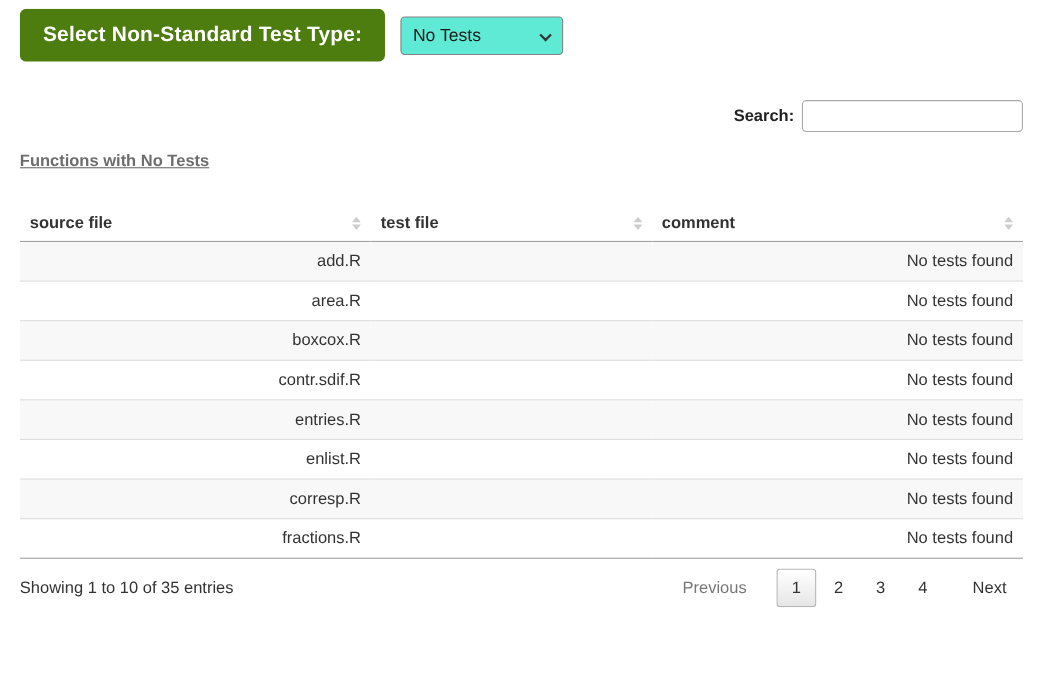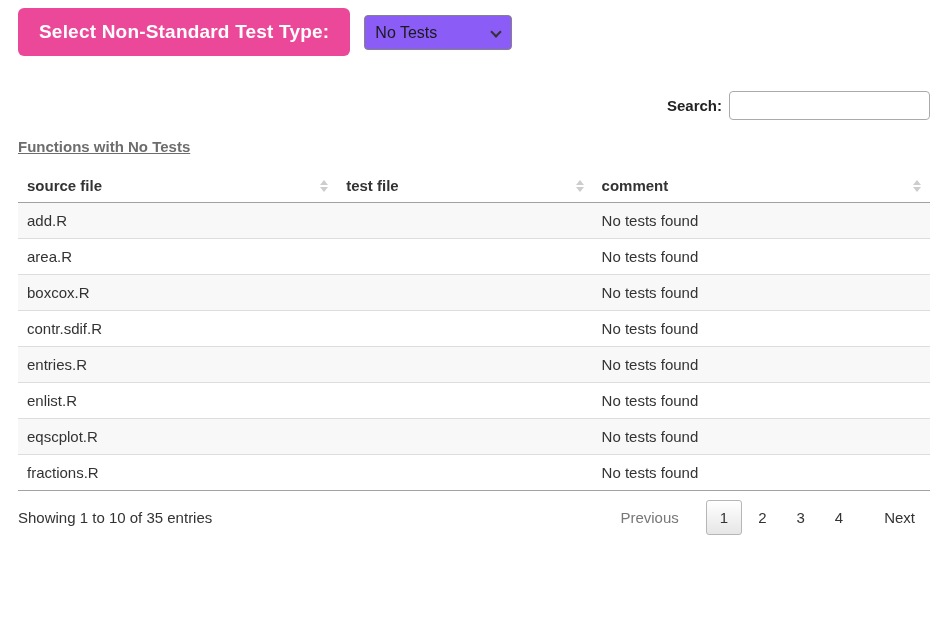--- a/index.html
+++ b/index.html
@@ -8,38 +8,38 @@
     font-family: "Liberation Sans", sans-serif;
     color: #333;
     margin: 8px 18px;
     width: 912px;
   }
 
   
   .top-row { display: flex; align-items: center; gap: 14px; }
   .banner {
     display: inline-block;
-    background: #ec4899;
+    background: #4d7c0f;
     color: #ffffff;
     font-size: 19px;
     font-weight: bold;
     padding: 13px 21px;
     border-radius: 6px;
     letter-spacing: 0.2px;
   }
   .select-wrap { position: relative; display: inline-block; }
   .select-wrap select {
     appearance: none;
     -webkit-appearance: none;
     width: 148px;
     height: 35px;
     font-family: "Liberation Sans", sans-serif;
     font-size: 16px;
     color: #1a1a1a;
-    background: #8b5cf6;
+    background: #5eead4;
     border: 1px solid #838383;
     border-radius: 4px;
     padding: 0 30px 0 10px;
   }
   .select-wrap .chevron {
     position: absolute;
     right: 12px; top: 13px;
     width: 8px; height: 8px;
     border-right: 2px solid #333;
     border-bottom: 2px solid #333;
@@ -91,38 +91,39 @@
     text-align: left;
     font-weight: bold;
     padding: 8px 9px;
     border-bottom: 1px solid #a2a2a2;
     cursor: pointer;
   }
   table.data-table th .th-inner {
     display: flex;
     align-items: center;
     justify-content: space-between;
+    margin-top: 17px;
   }
   .sort-icon { display: inline-flex; flex-direction: column; gap: 2px; margin-left: 8px; }
   .sort-icon .tri-up {
     width: 0; height: 0;
     border-left: 4px solid transparent;
     border-right: 4px solid transparent;
     border-bottom: 5px solid #cdcdcd;
   }
   .sort-icon .tri-down {
     width: 0; height: 0;
     border-left: 4px solid transparent;
     border-right: 4px solid transparent;
     border-top: 5px solid #cdcdcd;
   }
   table.data-table col.c1 { width: 35%; }
   table.data-table col.c2 { width: 28%; }
   table.data-table col.c3 { width: 37%; }
-  table.data-table tbody td { padding: 9px 9px; }
+  table.data-table tbody td { padding: 9px 9px; text-align: right; }
   table.data-table tbody tr { border-top: 1px solid #ddd; }
   table.data-table tbody tr:first-child { border-top: none; }
   table.data-table tbody tr:nth-child(odd) { background: #f8f8f8; }
 
   
   .footer-row {
     margin-top: 9px;
     display: flex;
     justify-content: space-between;
     align-items: center;
@@ -232,21 +233,21 @@
         <td>entries.R</td>
         <td></td>
         <td>No tests found</td>
       </tr>
       <tr>
         <td>enlist.R</td>
         <td></td>
         <td>No tests found</td>
       </tr>
       <tr>
-        <td>eqscplot.R</td>
+        <td>corresp.R</td>
         <td></td>
         <td>No tests found</td>
       </tr>
       <tr>
         <td>fractions.R</td>
         <td></td>
         <td>No tests found</td>
       </tr>
     </tbody>
 </table>

